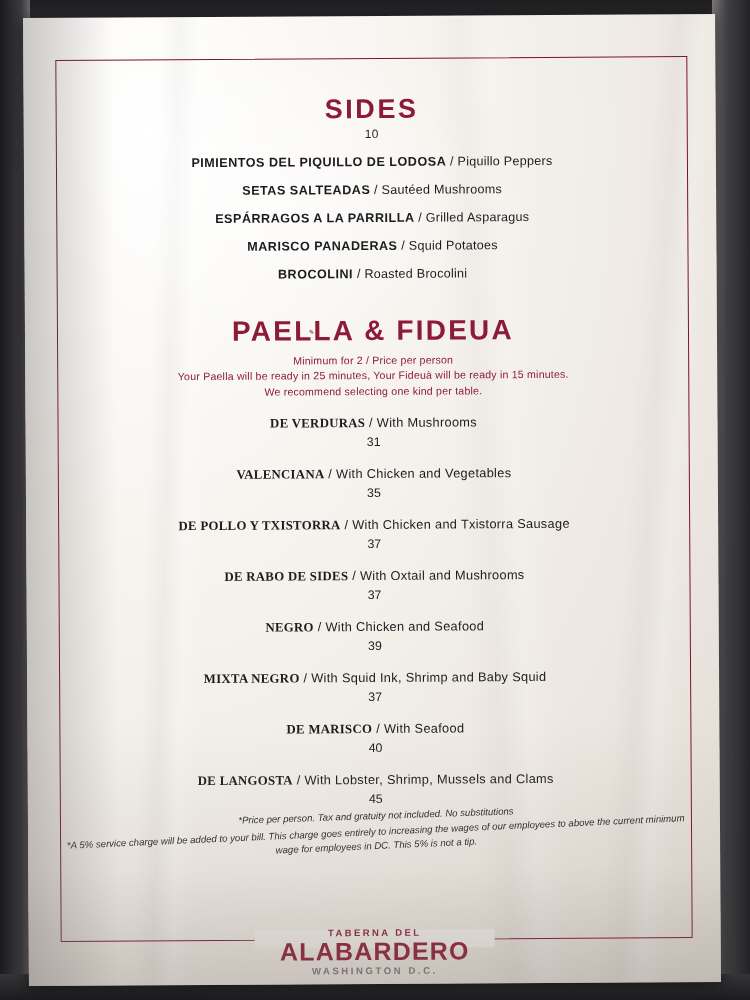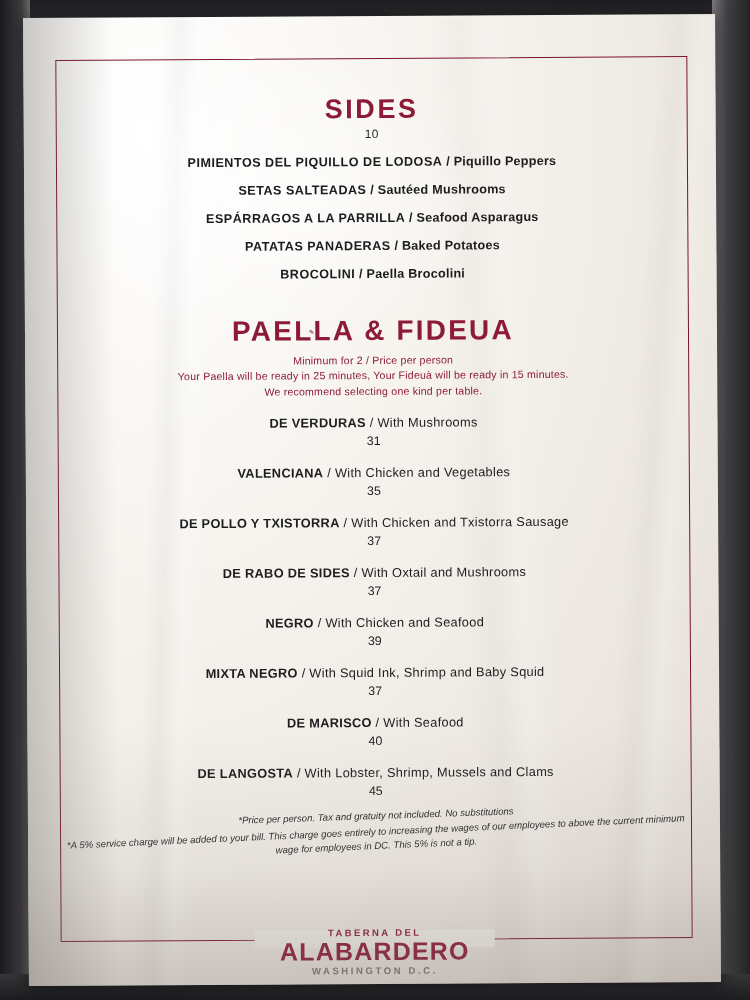--- a/index.html
+++ b/index.html
@@ -103,38 +103,38 @@
   .sides-title { font-size: 27px; margin: 18px 0 2px; }
   .sides-price { font-size: 12px; color: #2a2a2c; margin-bottom: 14px; letter-spacing: .4px; }
 
   .item {
     font-size: 12.6px;
     color: #1c1c1e;
     margin: 0 0 14px;
     letter-spacing: .25px;
   }
   .item .es { font-weight: 600; letter-spacing: .5px; }
-  .item .en { font-weight: 700; text-align: right; }
+  .item .en { font-weight: 400; text-align: right; }
 
   .paella-title {
     font-size: 28px;
     margin: 34px 0 6px;
     letter-spacing: 2.2px;
   }
   .paella-note {
     font-size: 10.6px;
     color: #8d1b37;
     line-height: 1.45;
     margin: 0 0 16px;
     letter-spacing: .2px;
   }
 
   .dish { margin-bottom: 17px; }
   .dish .line { font-size: 12.8px; letter-spacing: .3px; }
-  .dish .line .es { font-weight: 600; }
+  .dish .line .es { font-weight: 600; font-family: Liberation Serif, serif; }
   .dish .price { font-size: 12.4px; margin-top: 4px; }
 
   .footnotes {
     position: absolute;
     left: 0; right: 0; bottom: 86px;
     font-style: italic;
     color: #2a2a2c;
     line-height: 1.5;
   }
   .fn1 { font-size: 9.6px; transform: rotate(-1.6deg); padding: 0 18px; }
@@ -178,27 +178,27 @@
       <div class="sec-title sides-title">SIDES</div>
       <div class="sides-price">10</div>
 
       <div class="item">
         <span class="es">PIMIENTOS DEL PIQUILLO DE LODOSA</span><span class="en"> / Piquillo Peppers</span>
       </div>
       <div class="item">
         <span class="es">SETAS SALTEADAS</span><span class="en"> / Sautéed Mushrooms</span>
       </div>
       <div class="item">
-        <span class="es">ESPÁRRAGOS A LA PARRILLA</span><span class="en"> / Seafood Asparagus</span>
-      </div>
-      <div class="item">
-        <span class="es">PATATAS PANADERAS</span><span class="en"> / Baked Potatoes</span>
-      </div>
-      <div class="item">
-        <span class="es">BROCOLINI</span><span class="en"> / Paella Brocolini</span>
+        <span class="es">ESPÁRRAGOS A LA PARRILLA</span><span class="en"> / Grilled Asparagus</span>
+      </div>
+      <div class="item">
+        <span class="es">MARISCO PANADERAS</span><span class="en"> / Squid Potatoes</span>
+      </div>
+      <div class="item">
+        <span class="es">BROCOLINI</span><span class="en"> / Roasted Brocolini</span>
       </div>
 
       <div class="speck" style="left:252px; top:272px; width:5px; height:3px; transform:rotate(35deg);"></div>
 
       <div class="sec-title paella-title">PAELLA &amp;  FIDEUA</div>
       <div class="paella-note">
         <div>Minimum for 2 / Price per person</div>
         <div>Your Paella will be ready in 25 minutes, Your Fideuà will be ready in 15 minutes.</div>
         <div>We recommend selecting one kind per table.</div>
       </div>

